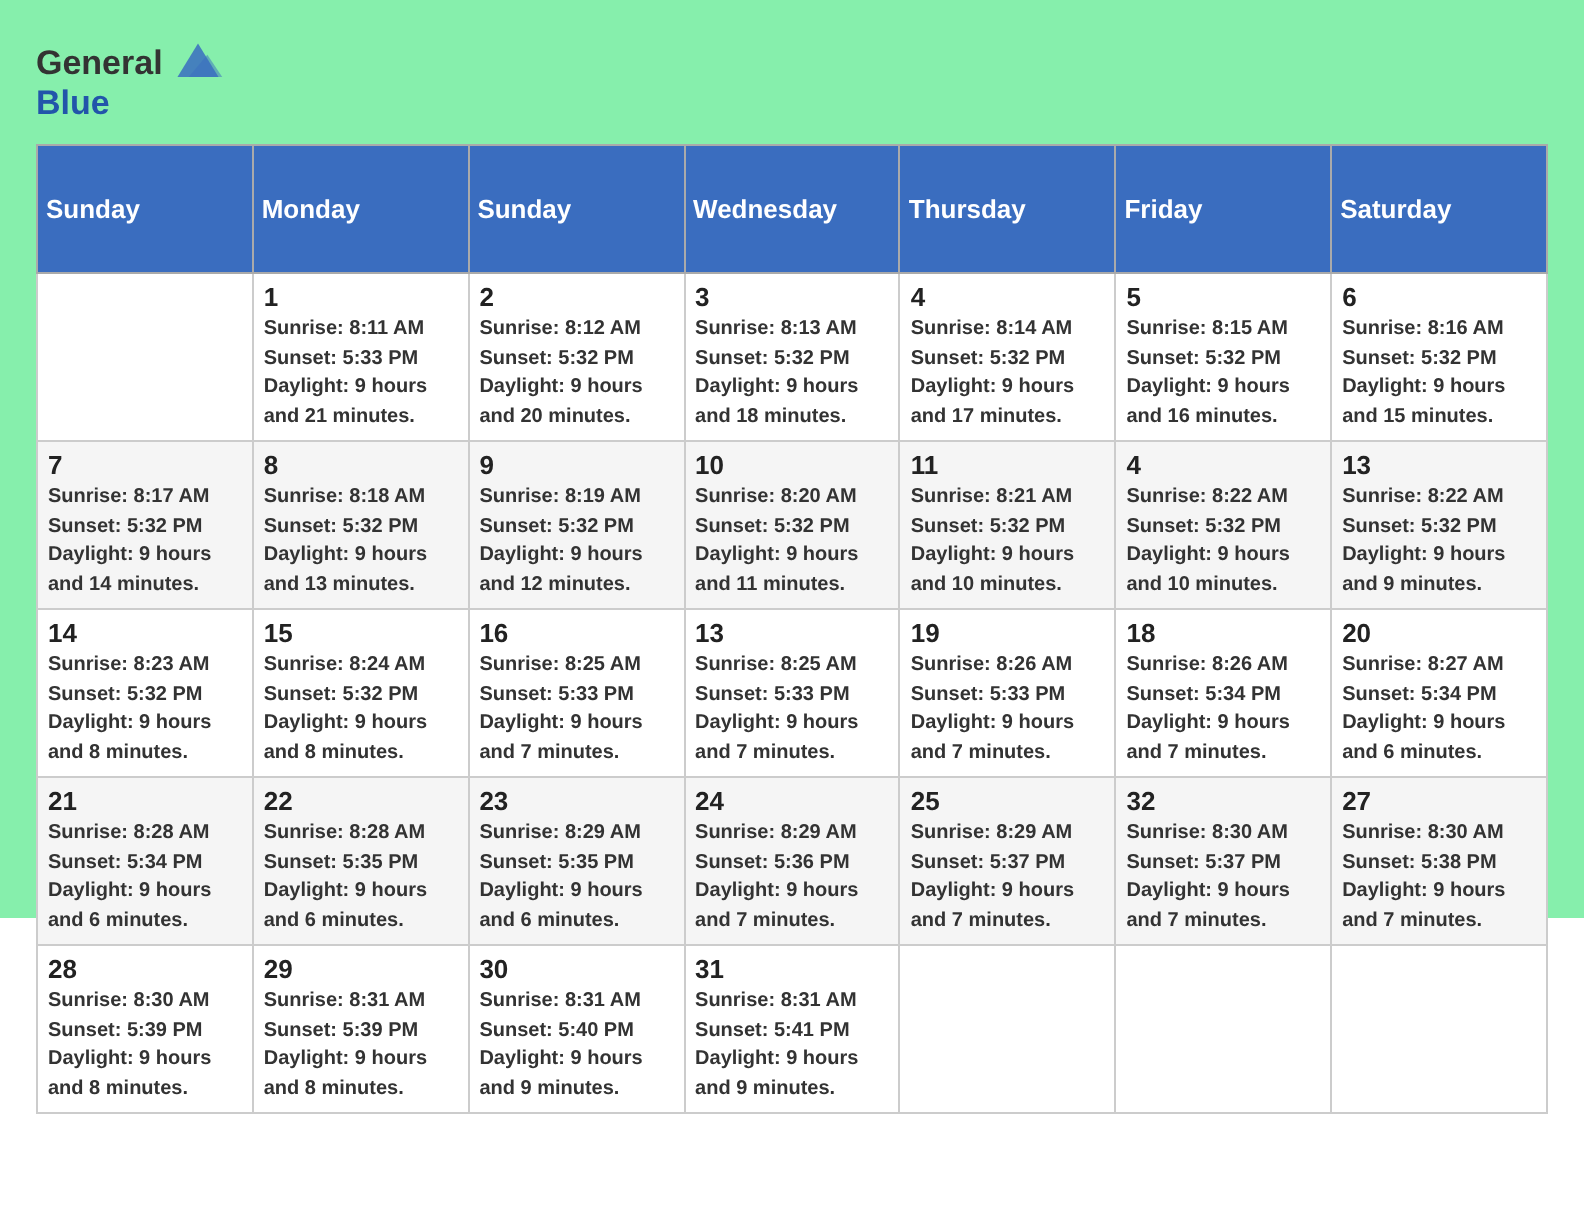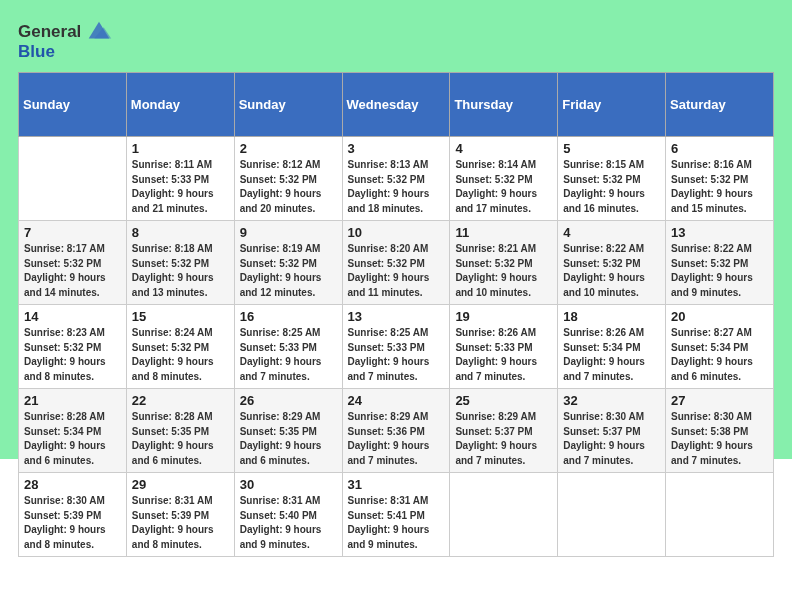--- a/index.html
+++ b/index.html
@@ -216,21 +216,21 @@
         <tr>
           <td>
             <span class="day-number">21</span>
             <div class="day-info">Sunrise: 8:28 AM<br>Sunset: 5:34 PM<br>Daylight: 9 hours<br>and 6 minutes.</div>
           </td>
           <td>
             <span class="day-number">22</span>
             <div class="day-info">Sunrise: 8:28 AM<br>Sunset: 5:35 PM<br>Daylight: 9 hours<br>and 6 minutes.</div>
           </td>
           <td>
-            <span class="day-number">26</span>
+            <span class="day-number">23</span>
             <div class="day-info">Sunrise: 8:29 AM<br>Sunset: 5:35 PM<br>Daylight: 9 hours<br>and 6 minutes.</div>
           </td>
           <td>
             <span class="day-number">24</span>
             <div class="day-info">Sunrise: 8:29 AM<br>Sunset: 5:36 PM<br>Daylight: 9 hours<br>and 7 minutes.</div>
           </td>
           <td>
             <span class="day-number">25</span>
             <div class="day-info">Sunrise: 8:29 AM<br>Sunset: 5:37 PM<br>Daylight: 9 hours<br>and 7 minutes.</div>
           </td>

